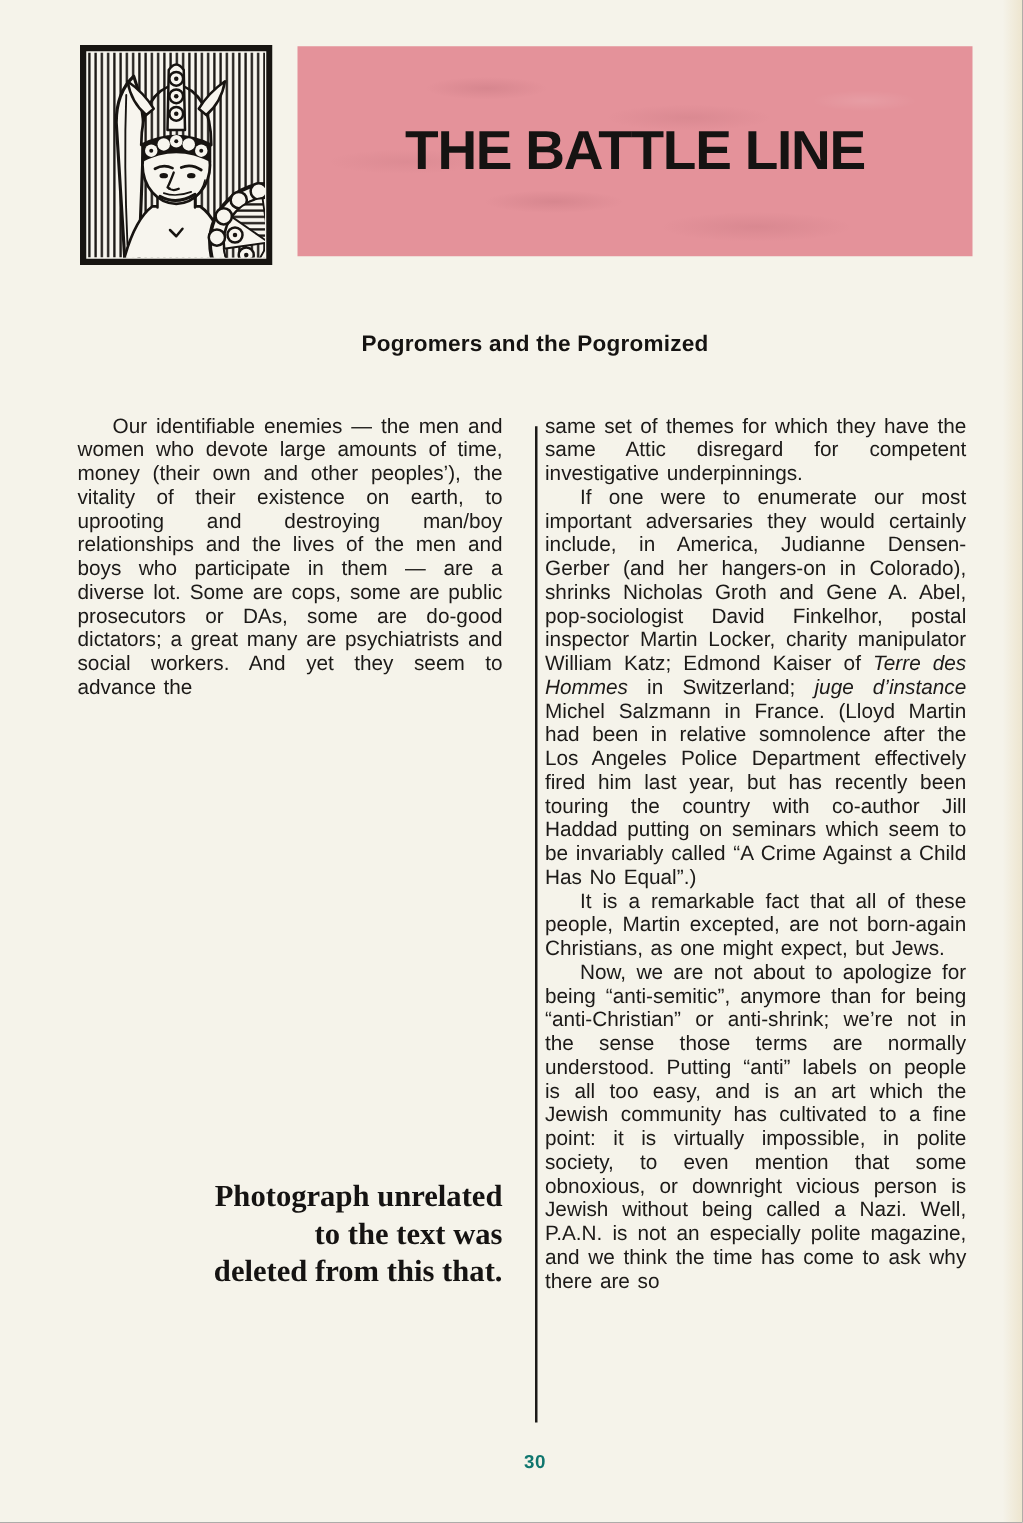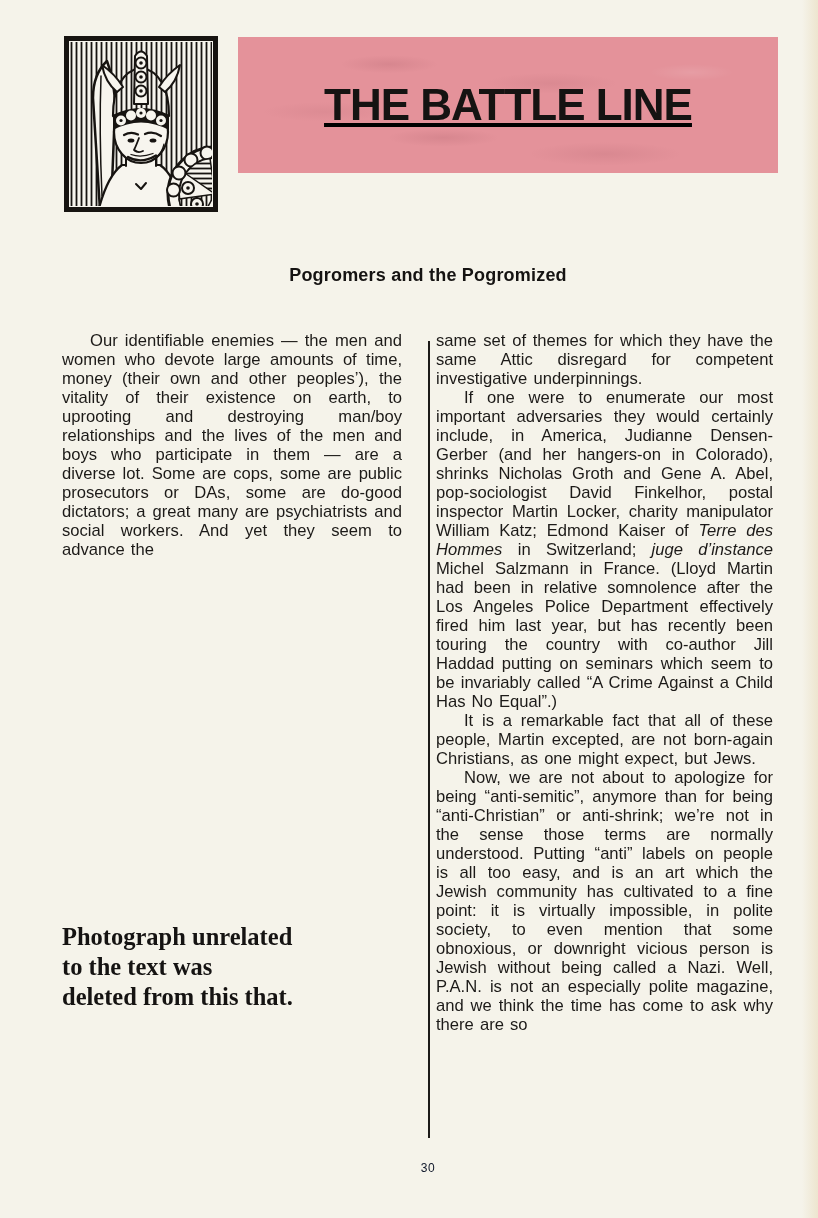--- a/index.html
+++ b/index.html
@@ -11,31 +11,30 @@
   }
   .page::after{
     content:''; position:absolute; top:0; right:0; width:16px; height:100%;
     background:linear-gradient(to left, rgba(222,203,156,0.35), rgba(222,203,156,0));
     pointer-events:none;
   }
   .illustration { position:absolute; left:64px; top:36px; width:154px; height:176px; }
   .illustration svg { width:100%; height:100%; display:block; }
 
   .banner {
-    position:absolute; left:238px; top:37px; width:540px; height:136px;
+    position:absolute; left:238px; top:37px; width:540px; height:168px;
     display:flex; align-items:center; justify-content:center;
     background-color:#e4929a;
     background-image:
       radial-gradient(70px 13px at 28% 20%, rgba(120,50,62,0.12), transparent 70%),
       radial-gradient(95px 15px at 58% 34%, rgba(120,50,62,0.09), transparent 70%),
       radial-gradient(80px 13px at 38% 74%, rgba(120,50,62,0.12), transparent 70%),
       radial-gradient(110px 17px at 68% 86%, rgba(120,50,62,0.10), transparent 70%),
       radial-gradient(60px 12px at 84% 26%, rgba(255,255,255,0.10), transparent 70%),
       radial-gradient(90px 14px at 16% 55%, rgba(120,50,62,0.07), transparent 70%);
-    text-decoration: underline;
   }
   .banner h1 {
     margin:0; font-size:44px; font-weight:bold; letter-spacing:-1px;
     color:#151312; white-space:nowrap;
   }
 
   .subtitle {
     position:absolute; left:38px; right:0; top:253px; text-align:center;
     font-size:18px; font-weight:bold; color:#151312; letter-spacing:0.2px;margin-top:12px;
   }
@@ -45,28 +44,28 @@
     font-size:16.6px; line-height:19px; text-align:justify; word-spacing:1.5px;
   }
   .column.left  { left:62px;  width:340px; }
   .column.right { left:436px; width:337px; }
   .column p { margin:0; }
   .column p.indent { text-indent:28px; }
 
   .divider { position:absolute; left:428px; top:341px; width:2px; height:797px; background:#1c1a18; }
 
   .photo-note {
-    position:absolute; left:62px; width:340px; top:922px; text-align:left;
+    position:absolute; left:62px; width:340px; top:943px; text-align:right;
     font-family:"Liberation Serif", serif; font-weight:bold;
     font-size:24.5px; line-height:30px; color:#151312;
   }
 
   .page-number {
     position:absolute; left:38px; right:0; top:1161px; text-align:center;
-    font-size:12px; color:#0f172a; letter-spacing:0.5px;
+    font-size:15px; color:#0f766e; letter-spacing:0.5px;font-weight:bold;
   }
 </style>
 </head>
 <body>
 
 <div class="page">
 
   <div class="illustration">
     <svg viewBox="0 0 154 176" xmlns="http://www.w3.org/2000/svg">
       <defs>

